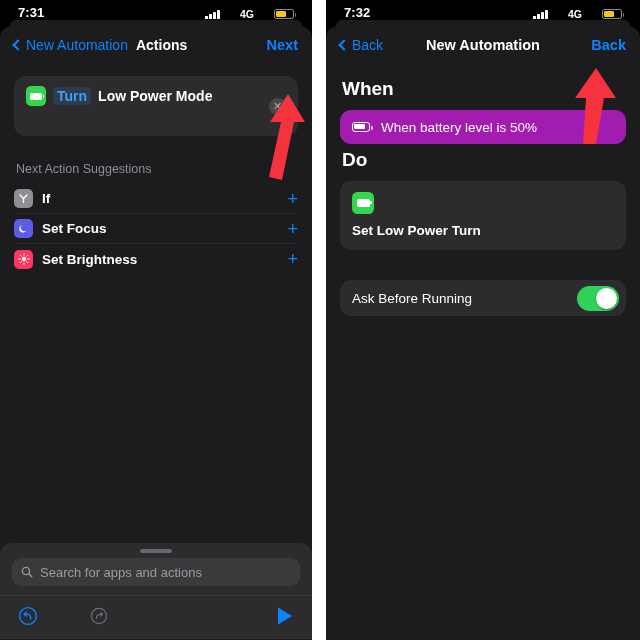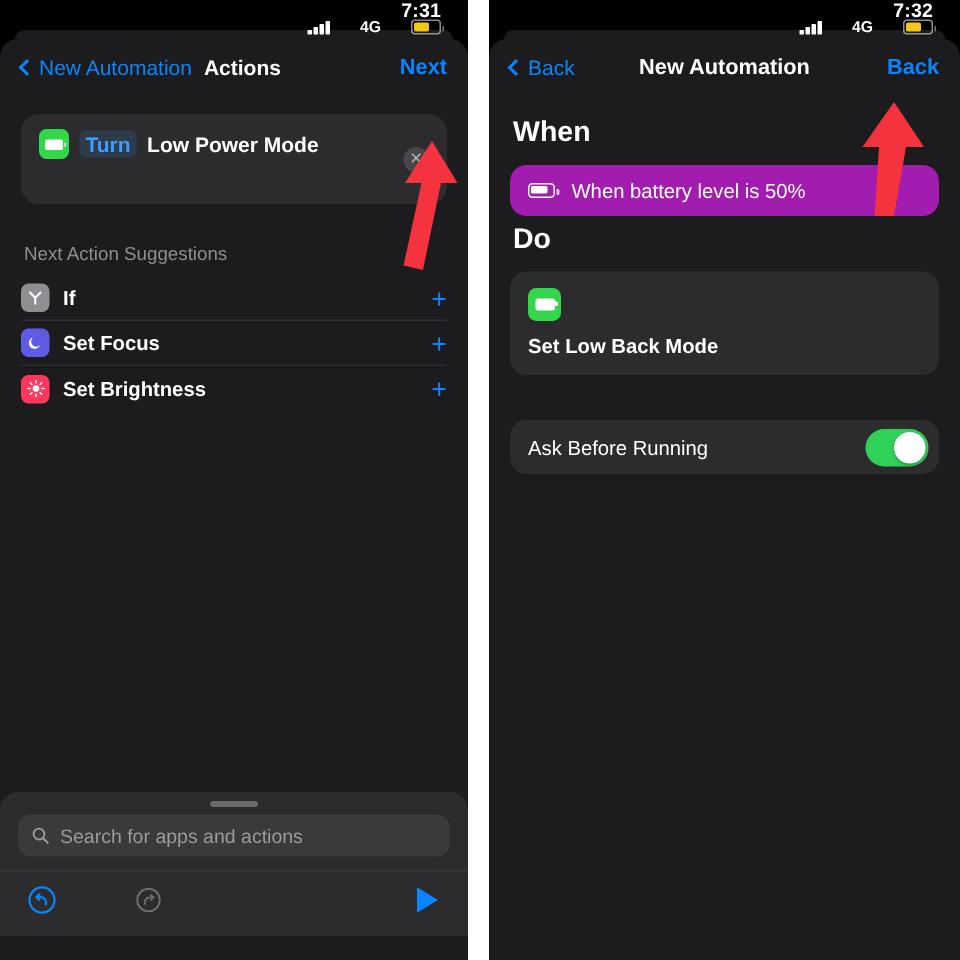--- a/index.html
+++ b/index.html
@@ -33,21 +33,20 @@
 
   
   .statusbar {
     position: relative;
     height: 20px;
     background: #000;
     display: flex;
     align-items: flex-end;
     justify-content: space-between;
     padding: 0 18px 1px 18px;
-    flex-direction: column;
   }
   .status-time {
     color: #ffffff;
     font-size: 13px;
     font-weight: bold;
     letter-spacing: 0.1px;
     line-height: 13px;
   }
   .status-right {
     display: flex;
@@ -241,21 +240,21 @@
     margin-left: auto;
     color: #0a84ff;
     font-size: 18px;
     line-height: 1;
     cursor: pointer;
   }
 
   
   .bottom-wrap {
     position: absolute;
-    left: 0; right: 0; bottom: 16px;
+    left: 0; right: 0; bottom: 1px;
     background: #2c2c2e;
     border-radius: 12px 12px 0 0;
   }
   .grabber {
     width: 32px; height: 4px;
     background: #6a6a6e;
     border-radius: 3px;
     margin: 6px auto 5px auto;
   }
   .searchbar {
@@ -546,21 +545,21 @@
           <span class="batt-outline"></span>
           <span class="row-text">When battery level is 50%</span>
         </div>
 
         <div class="big-head" style="margin-top:5px;">Do</div>
 
         <div class="do-card">
           <div class="do-icon">
             <span class="lpm-batt" style="width:13px;height:8px;"></span>
           </div>
-          <div class="do-label">Set Low Back Mode</div>
+          <div class="do-label">Set Low Power Turn</div>
         </div>
 
         <div class="ask-card">
           <span class="ask-label">Ask Before Running</span>
           <span class="toggle">
             <span class="knob"></span>
           </span>
         </div>
 
       </div>

